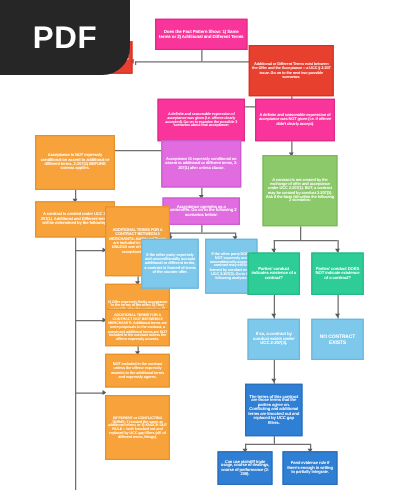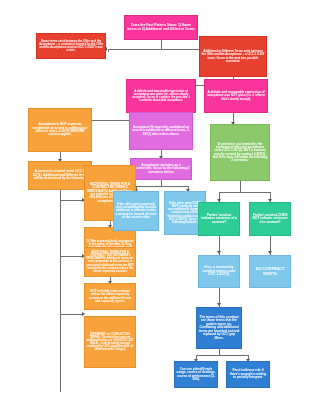--- a/index.html
+++ b/index.html
@@ -206,14 +206,17 @@
   <div class="node n-blue" style="left:198px;top:255px;width:42px;height:33px;font-size:3.5px;">If so, a contract by conduct exists under UCC 2-207(3).</div>
 
   <div class="node n-blue" style="left:249px;top:255px;width:42px;height:33px;font-size:4.0px;">NO CONTRACT EXISTS</div>
 
   <div class="node n-blue-d" style="left:196px;top:307px;width:46px;height:42px;font-size:3.4px;">The terms of this contract are those terms that the parties agree on. Conflicting and additional terms are knocked out and replaced by UCC gap fillers.</div>
 
   <div class="node n-blue-d" style="left:174px;top:361px;width:44px;height:27px;font-size:3.3px;">Can use plaintiff trade usage, course of dealings, course of performance (2-208).</div>
 
   <div class="node n-blue-d" style="left:226px;top:361px;width:44px;height:27px;font-size:3.3px;">Parol evidence rule if there's enough in writing to partially integrate.</div>
 
+  <div id="pdf-badge">
+    <span class="pdf-text">PDF</span>
+  </div>
 
 </div>
 
 </body></html>

